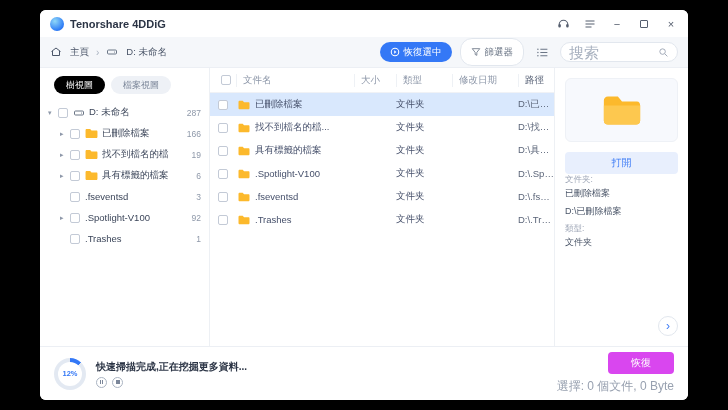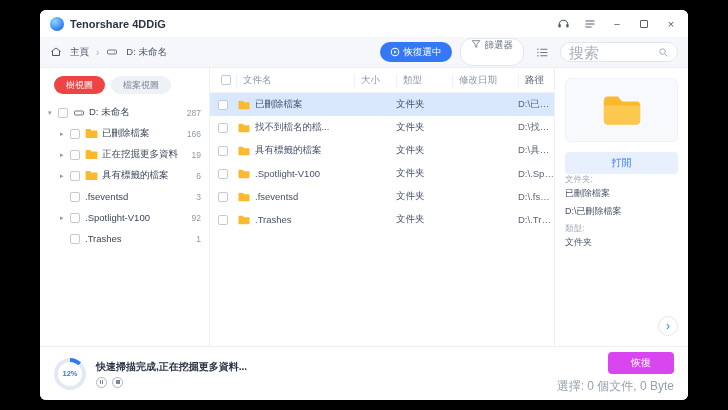--- a/index.html
+++ b/index.html
@@ -24,38 +24,38 @@
 
   
   .toolbar { height:31px; background:#f5f7fa; border-bottom:1px solid #eceff4;
     display:flex; align-items:center; padding:0 10px; flex:0 0 auto; }
   .crumb { display:flex; align-items:center; gap:4px; font-size:9.5px; color:#4a5568; }
   .crumb .sep { color:#aab3c0; font-size:10px; margin:0 3px; }
   .tb-right { margin-left:auto; display:flex; align-items:center; gap:8px; }
   .btn-recover-sel { display:flex; align-items:center; gap:4px; background:#3478f6;
     color:#fff; font-size:9.5px; border:none; border-radius:12px; height:20px;
     padding:0 10px; cursor:pointer; }
-  .btn-filter { display:flex; align-items:flex-start; gap:4px; background:#fff;
+  .btn-filter { display:flex; align-items:center; gap:4px; background:#fff;
     color:#6b7686; font-size:9.5px; border:1px solid #e2e7ee; border-radius:12px;
     height:28px; padding:0 10px; cursor:pointer; }
   .viewtoggle { display:flex; align-items:center; justify-content:center; width:20px; height:20px; }
   .searchbox { display:flex; align-items:center; background:#fff; border:1px solid #e2e7ee;
     border-radius:12px; height:20px; width:118px; padding:0 8px; }
   .searchbox input { border:none; outline:none; flex:1; font-size:15px; color:#4a5568;
     background:transparent; min-width:0; font-family:inherit; }
   .searchbox input::placeholder { color:#a8b1bf; }
 
   
   .content { flex:1; display:flex; min-height:0; background:#fff; }
 
   .sidebar { width:170px; border-right:1px solid #edf0f4; padding-top:8px; overflow:hidden; }
   .pills { display:flex; gap:6px; padding:0 12px 8px 14px; }
   .pill { font-size:9px; height:18px; display:flex; align-items:center; justify-content:center;
     border-radius:10px; padding:0 12px; cursor:pointer; }
-  .pill.active { background:#ef4444; color:#fff; }
+  .pill.active { background:#000000; color:#fff; }
   .pill.idle { background:#eef1f6; color:#7a8598; }
   .tree-item { display:flex; align-items:center; height:21px; padding-left:8px;
     font-size:9.5px; color:#3c465a; cursor:pointer; }
   .tree-item.child { padding-left:20px; }
   .arrow { width:10px; font-size:7px; color:#8e98a9; flex:0 0 auto; }
   .cb { width:10px; height:10px; border:1px solid #c3cad6; border-radius:2px;
     background:#fff; flex:0 0 auto; margin-right:5px; }
   .ticon { display:flex; align-items:center; margin-right:4px; flex:0 0 auto; }
   .tlabel { white-space:nowrap; overflow:hidden; text-overflow:ellipsis; }
   .tcount { margin-left:auto; margin-right:8px; font-size:8.5px; color:#8e98a9; flex:0 0 auto; }
@@ -232,21 +232,21 @@
       </div>
 
       <div class="tree-item child">
         <span class="arrow">▸</span>
         <span class="cb"></span>
         <span class="ticon">
           <svg width="13" height="11" viewBox="0 0 24 20">
                 <path d="M1 4c0-1.5 1-2.5 2.5-2.5h6l2.5 3h9C22.5 4.5 23 5.5 23 7v9c0 1.5-1 2.5-2.5 2.5h-17C2 18.5 1 17.5 1 16z" fill="#fcb92c"></path>
               </svg>
         </span>
-        <span class="tlabel">正在挖掘更多資料</span>
+        <span class="tlabel">找不到檔名的檔</span>
         <span class="tcount">19</span>
       </div>
 
       <div class="tree-item child">
         <span class="arrow">▸</span>
         <span class="cb"></span>
         <span class="ticon">
           <svg width="13" height="11" viewBox="0 0 24 20">
                 <path d="M1 4c0-1.5 1-2.5 2.5-2.5h6l2.5 3h9C22.5 4.5 23 5.5 23 7v9c0 1.5-1 2.5-2.5 2.5h-17C2 18.5 1 17.5 1 16z" fill="#fcb92c"></path>
               </svg>

